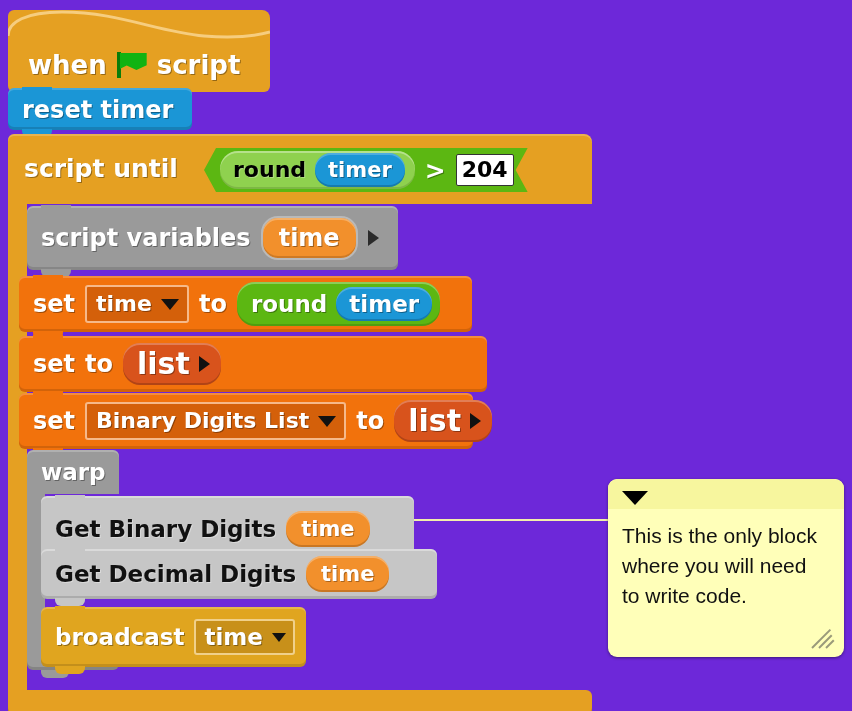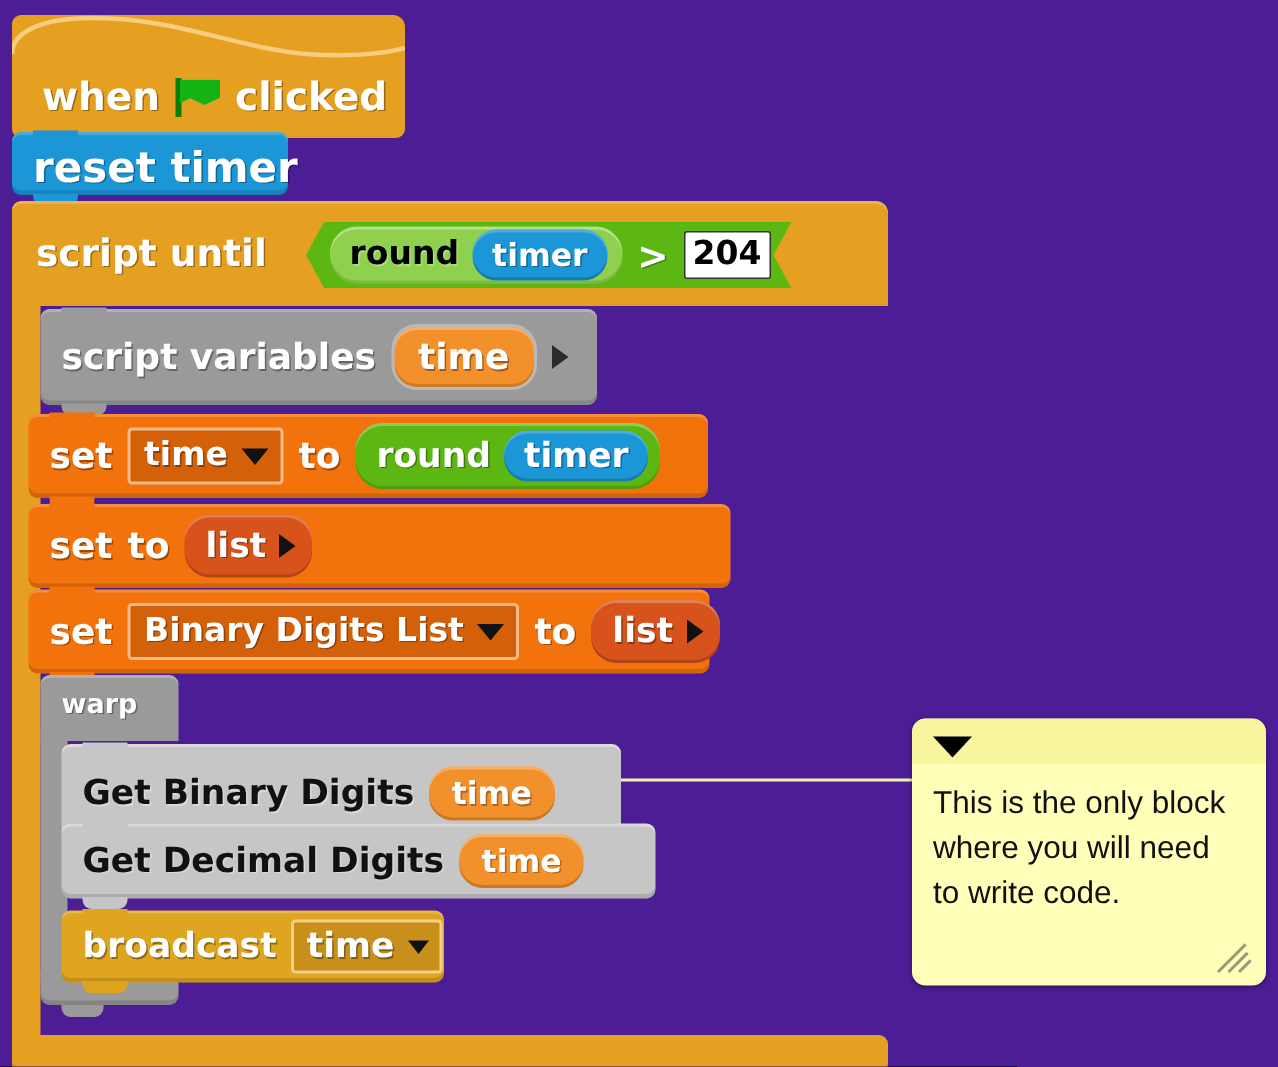--- a/index.html
+++ b/index.html
@@ -1,21 +1,21 @@
 <!DOCTYPE html>
 <html><head>
 <meta charset="utf-8">
 <style>
   html,body{margin:0;padding:0;background:#000;}
   body{
     width:852px;height:711px;
     font-family:"DejaVu Sans", sans-serif;
     overflow:hidden;position:relative;
   }
-  #stage{position:absolute;left:0;top:0;width:852px;height:711px;background:#4c1d95;}
+  #stage{position:absolute;left:0;top:0;width:852px;height:711px;background:#6d28d9;}
 
   
   .lbl{
     font-family:"DejaVu Sans", sans-serif;
     font-weight:bold;color:#fff;
     text-shadow:1px 1px 0 rgba(0,0,0,.35);
     white-space:pre;line-height:1;
   }
   .lbl-dark{color:#000;text-shadow:1px 1px 0 rgba(255,255,255,.28);}
 
@@ -35,21 +35,21 @@
   }
   #hat .row{position:absolute;left:20px;top:42px;display:flex;align-items:center;gap:0;}
   #hat .lbl{font-size:26px;}
   .flag{width:30px;height:26px;position:relative;margin:0 10px;}
   .flag .pole{position:absolute;left:0;top:0;width:4px;height:26px;background:#0a7d0a;}
   .flag .cloth{position:absolute;left:3px;top:1px;width:27px;height:17px;background:#12b312;}
 
   
   #resetTimer{position:absolute;left:8px;top:88px;width:184px;height:42px;}
   .cmd-blue{background:#1b96d6;border-radius:6px;box-shadow:inset 0 -3px 0 rgba(0,0,0,.14), inset 0 2px 0 rgba(255,255,255,.18);}
-  #resetTimer .lbl{position:absolute;left:14px;top:10px;font-size:28px;}
+  #resetTimer .lbl{position:absolute;left:14px;top:10px;font-size:24px;}
   .topnotch{position:absolute;left:14px;top:-1px;width:30px;height:7px;background:inherit;}
   .botnub{position:absolute;left:14px;bottom:-7px;width:30px;height:8px;border-radius:0 0 6px 6px;}
 
   
   #repeat{position:absolute;left:8px;top:134px;width:584px;height:568px;}
   #repeat .cap{
     position:absolute;left:0;top:0;width:584px;height:70px;background:#e5a022;
     border-radius:6px 8px 0 0;
     box-shadow:inset 0 2px 0 rgba(255,255,255,.2);
   }
@@ -124,45 +124,45 @@
     display:flex;align-items:center;gap:9px;
     background:#5cb712;border-radius:18px;padding:4px 8px 4px 14px;height:36px;
     box-shadow:inset 0 -2px 0 rgba(0,0,0,.14), inset 0 2px 0 rgba(255,255,255,.30);
   }
   .green-rep .lbl{font-size:23px;}
   .list-rep{
     display:flex;align-items:center;gap:9px;
     background:#d8531c;border-radius:17px;padding:4px 11px 4px 14px;height:34px;
     box-shadow:inset 0 -2px 0 rgba(0,0,0,.18), inset 0 2px 0 rgba(255,255,255,.25);
   }
-  .list-rep .lbl{font-size:23px;}
+  .list-rep .lbl{font-size:30px;}
 
   
   #warp{position:absolute;left:27px;top:450px;width:92px;height:220px;}
   #warp .cap{position:absolute;left:0;top:0;width:92px;height:44px;background:#9a9a9a;border-radius:6px 6px 0 0;
     box-shadow:inset 0 2px 0 rgba(255,255,255,.22);}
   #warp .spine{position:absolute;left:0;top:40px;width:18px;height:162px;background:#9a9a9a;}
   #warp .foot{position:absolute;left:0;top:198px;width:92px;height:22px;background:#9a9a9a;border-radius:0 6px 6px 6px;
     box-shadow:inset 0 -3px 0 rgba(0,0,0,.14);}
   #warp .footnub{position:absolute;left:14px;top:220px;width:28px;height:8px;background:#9a9a9a;border-radius:0 0 6px 6px;}
-  #warp .wlbl{position:absolute;left:14px;top:11px;font-size:18px;}
+  #warp .wlbl{position:absolute;left:14px;top:11px;font-size:23px;}
 
   
   #gbd{left:41px;top:496px;width:373px;height:66px;}
   #gdd{left:41px;top:549px;width:396px;height:50px;}
   .cmd-ltgray .lbl{font-size:23px;color:#111;text-shadow:1px 1px 0 rgba(255,255,255,.35);}
   .orange-oval2{
     background:#f2902c;border-radius:16px;padding:3px 15px;height:30px;
     display:flex;align-items:center;
     box-shadow:inset 0 -2px 0 rgba(0,0,0,.17), inset 0 2px 0 rgba(255,255,255,.28);
   }
   .orange-oval2 .lbl{font-size:21px;color:#fff;text-shadow:1px 1px 0 rgba(0,0,0,.3);}
 
   
-  #bcast{left:41px;top:607px;width:255px;height:48px;}
+  #bcast{left:41px;top:607px;width:255px;height:60px;padding-left:10px;}
   #bcast .lbl{font-size:23px;}
   .dropfield-ochre{
     background:#c8901a;border:2px solid #f0d08a;border-radius:3px;
     height:32px;display:flex;align-items:center;gap:9px;padding:0 7px 0 8px;
   }
   .dropfield-ochre .lbl{font-size:22px;}
 
   
   #connector{position:absolute;left:414px;top:519px;width:196px;height:2px;background:#f2efad;}
   #comment{
@@ -195,21 +195,21 @@
         <path d="M0 26 C0 12 18 2 54 2 C110 2 150 22 196 26 C224 28 248 26 262 22" fill="none" stroke="#f6cd7f" stroke-width="3"></path>
       </svg>
     </div>
     <div class="hatnotch"></div>
     <div class="row">
       <span class="lbl">when</span>
       <span class="flag">
         <span class="pole"></span>
         <span class="cloth" style="clip-path:polygon(0 0,100% 0,100% 72%,62% 100%,26% 74%,0 94%);"></span>
       </span>
-      <span class="lbl">clicked</span>
+      <span class="lbl">script</span>
     </div>
   </div>
 
   <div id="resetTimer" class="cmd-blue">
     <div class="topnotch" style="background:#1b96d6;"></div>
     <div class="botnub" style="background:#1b96d6;"></div>
     <span class="lbl">reset timer</span>
   </div>
 
   <div id="repeat">

